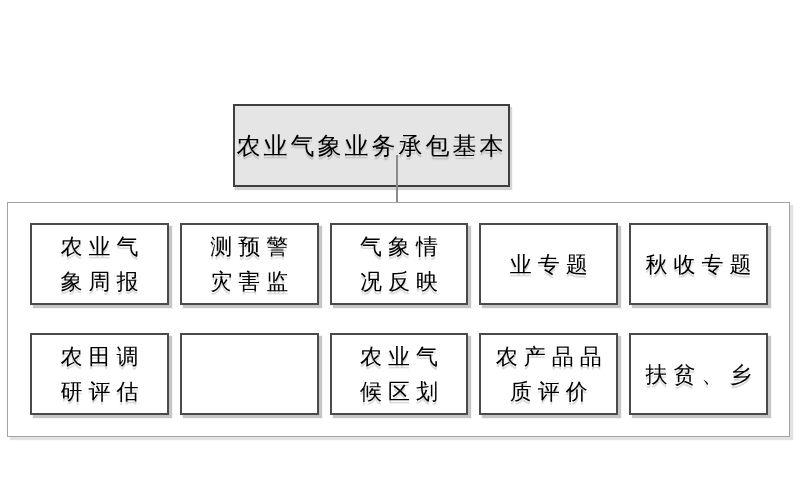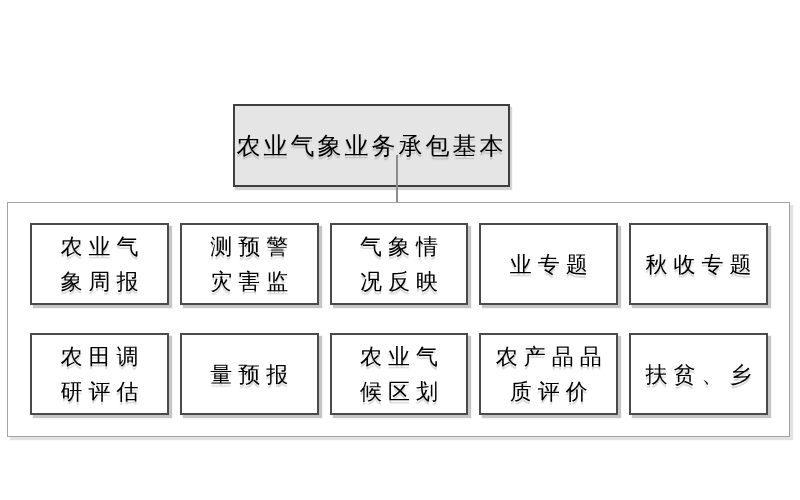--- a/index.html
+++ b/index.html
@@ -123,21 +123,20 @@
   <div class="node">
     <span>秋收专题</span>
   </div>
 
   <div class="node">
     <span>农田调</span>
     <span>研评估</span>
   </div>
 
   <div class="node">
-    <span>量预报</span>
   </div>
 
   <div class="node">
     <span>农业气</span>
     <span>候区划</span>
   </div>
 
   <div class="node">
     <span>农产品品</span>
     <span>质评价</span>

